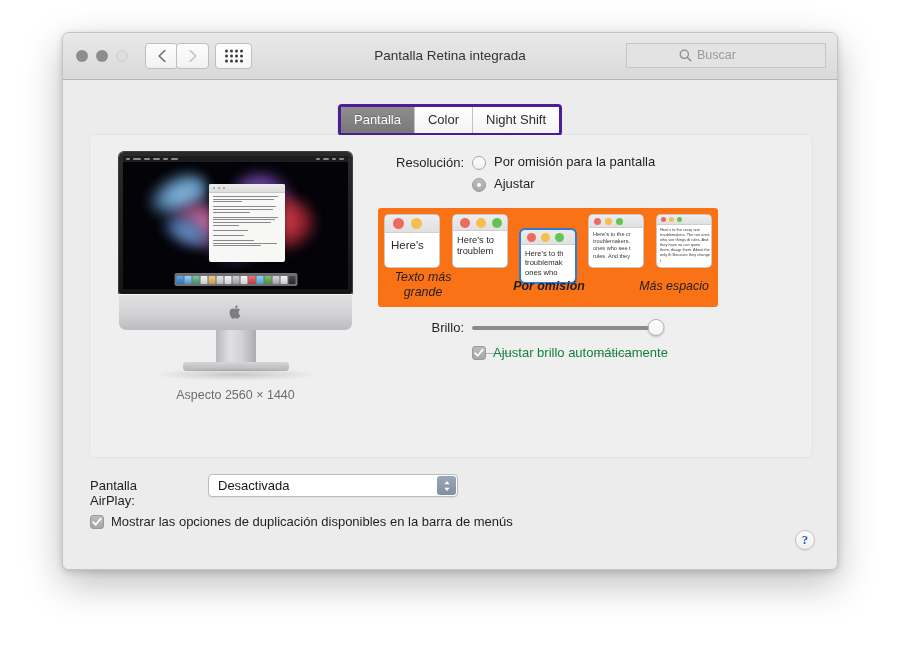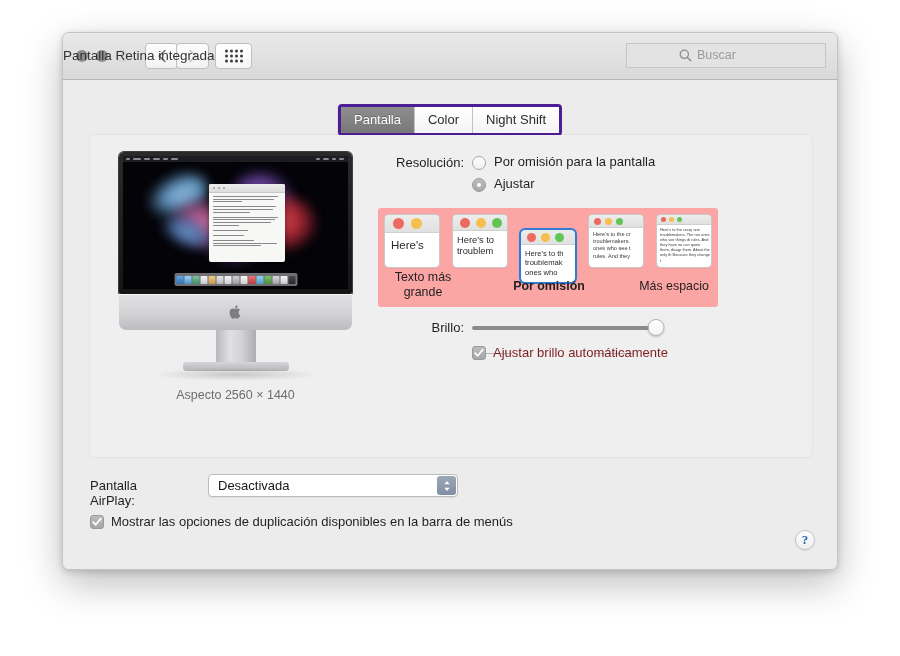--- a/index.html
+++ b/index.html
@@ -81,21 +81,21 @@
     display: grid;
     grid-template-columns: repeat(4, 3px);
     grid-auto-rows: 3px;
     gap: 2px;
   }
   #griddots i { display:block; width:3px;height:3px;border-radius:50%;background:#3a3a3a; }
 
   #wintitle {
     position: absolute;
     left: 0; right: 0; top: 15px;
-    text-align: left;
+    text-align: center;
     font-size: 13.5px;
     color: #333333;
   }
 
   #searchfield {
     position: absolute;
     right: 11px;
     top: 10px;
     width: 200px;
     height: 25px;
@@ -290,21 +290,21 @@
   .radio-label {
     position: absolute; left: 118px; top: 1px;
     font-size: 13px; color: #1f1f1f; white-space: nowrap;
   }
 
   
   #scalestrip {
     position: absolute;
     left: 2px; top: 55px;
     width: 340px; height: 99px;
-    background: #fca5a5;
+    background: #f97316;
     border-radius: 3px;
   }
   #thumbs {
     position: absolute;
     left: 0; right: 0; top: 7px;
     height: 56px;
     display: flex;
     justify-content: space-around;
     align-items: flex-start;
   }
@@ -351,20 +351,21 @@
   .thumb.s4 .word { font-size: 5.6px; color:#3a3a3a; padding: 3px 0 0 4px; line-height: 7.2px; }
 
   .thumb.s5 .tb { height: 9px; gap: 3px; padding-left: 4px;}
   .thumb.s5 .tb b { width: 5px; height: 5px; }
   .thumb.s5 .word { font-size: 3.9px; color:#3a3a3a; padding: 2px 0 0 3px; line-height: 5.1px; }
 
   #scalelabels {
     position: absolute;
     left: 0; right: 0; top: 62px;
     height: 34px;
+    font-style: italic;
   }
   .sl { position: absolute; font-size: 12.4px; color: #1f1f1f; text-align: center; line-height: 15px; }
   .sl.bold { font-weight: bold; }
   .tickline { position: absolute; height: 1px; background: #b4b4b4; top: 83px; }
 
   
   #brightrow { position: absolute; left: 0; top: 165px; width: 100%; }
   #brightlabel {
     position: absolute; left: 0; top: 2px; width: 88px;
     text-align: right; font-size: 13px; color: #1f1f1f;
@@ -390,21 +391,21 @@
     border-radius: 3px;
     background: linear-gradient(to bottom,#bcbcbc,#a6a6a6);
     border: 1px solid #9a9a9a;
     box-sizing: border-box;
     position: absolute;
   }
   .cb svg { position:absolute; left:1px; top:1px; }
 
   #autobright { position: absolute; left: 96px; top: 28px; }
   #autobright .cb { left: 0; top: 0; }
-  #autobrightlabel { position: absolute; left: 21px; top: -1px; font-size: 13px; color:#7f1d1d; white-space: nowrap;}
+  #autobrightlabel { position: absolute; left: 21px; top: -1px; font-size: 13px; color:#15803d; white-space: nowrap;}
 
   
   #airplayrow { position: absolute; left: 27px; top: 394px; }
   #airplaylabel { position: absolute; left: 0; top: 4px; font-size: 13px; color:#1f1f1f; }
   #airplaypopup {
     position: absolute;
     left: 118px; top: 0;
     width: 250px; height: 23px;
     background: #ffffff;
     border: 1px solid #bcbcbc;

